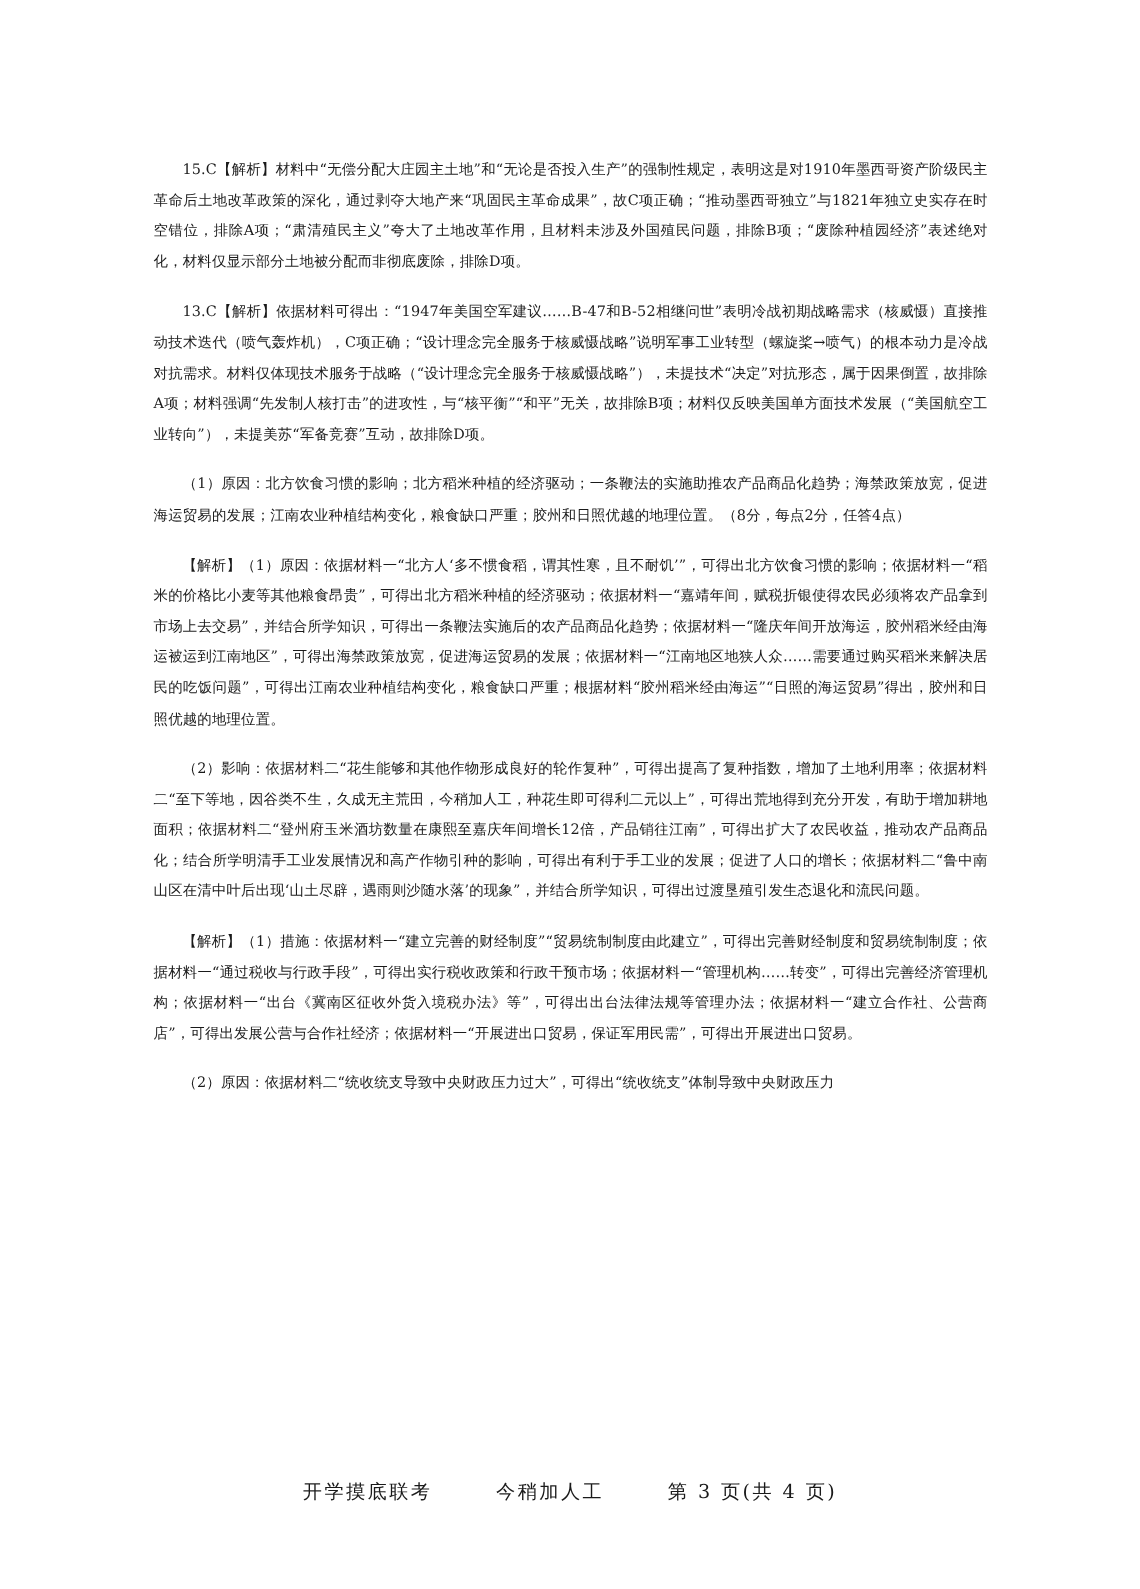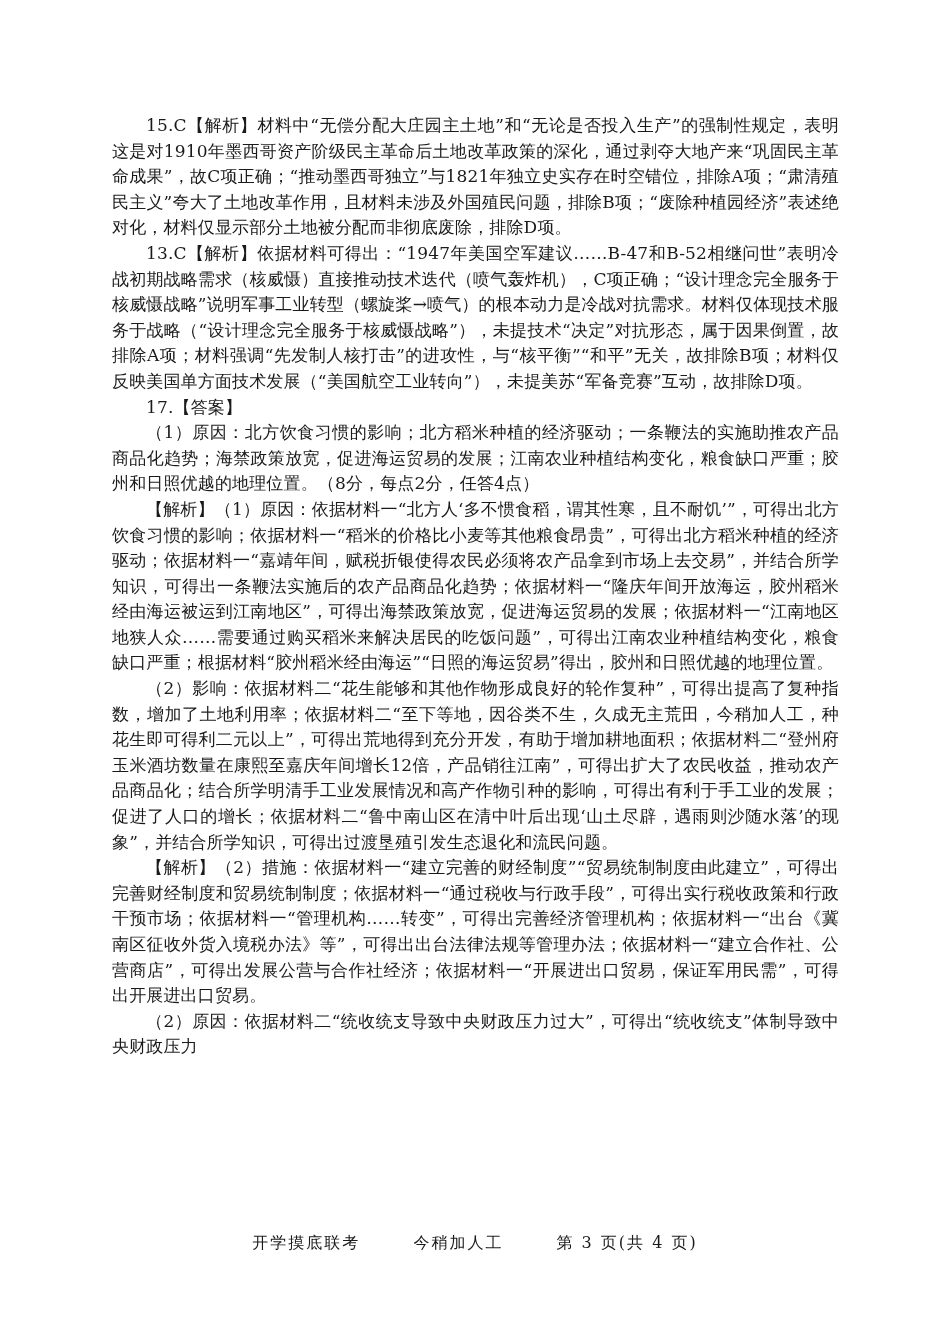--- a/index.html
+++ b/index.html
@@ -15,25 +15,25 @@
       font-family: "DejaVu Serif", "Liberation Serif", serif;
       color: #1a1a1a;
     }
     .page {
       position: absolute;
       left: 112px;
       top: 113px;
       width: 727px;
     }
     .para {
-      font-size: 17px;
+      font-size: 12px;
       line-height: 25.6px;
       text-align: justify;
       text-justify: inter-character;
-      margin: 0;
+      margin: 16px;
       letter-spacing: 0.15px;
       text-indent: 2em;
       word-break: break-all;
     }
     .footer {
       position: absolute;
       left: 0;
       width: 950px;
       top: 1233px;
       text-align: center;
@@ -42,25 +42,24 @@
       color: #1a1a1a;
     }
     .footer span { margin: 0 23px; }
   </style>
 </head>
 <body>
 
 <div class="page">
   <p class="para">15.C【解析】材料中“无偿分配大庄园主土地”和“无论是否投入生产”的强制性规定，表明这是对1910年墨西哥资产阶级民主革命后土地改革政策的深化，通过剥夺大地产来“巩固民主革命成果”，故C项正确；“推动墨西哥独立”与1821年独立史实存在时空错位，排除A项；“肃清殖民主义”夸大了土地改革作用，且材料未涉及外国殖民问题，排除B项；“废除种植园经济”表述绝对化，材料仅显示部分土地被分配而非彻底废除，排除D项。</p>
   <p class="para">13.C【解析】依据材料可得出：“1947年美国空军建议……B-47和B-52相继问世”表明冷战初期战略需求（核威慑）直接推动技术迭代（喷气轰炸机），C项正确；“设计理念完全服务于核威慑战略”说明军事工业转型（螺旋桨→喷气）的根本动力是冷战对抗需求。材料仅体现技术服务于战略（“设计理念完全服务于核威慑战略”），未提技术“决定”对抗形态，属于因果倒置，故排除A项；材料强调“先发制人核打击”的进攻性，与“核平衡”“和平”无关，故排除B项；材料仅反映美国单方面技术发展（“美国航空工业转向”），未提美苏“军备竞赛”互动，故排除D项。</p>
-  <p class="para">17.【答案】</p>
   <p class="para">（1）原因：北方饮食习惯的影响；北方稻米种植的经济驱动；一条鞭法的实施助推农产品商品化趋势；海禁政策放宽，促进海运贸易的发展；江南农业种植结构变化，粮食缺口严重；胶州和日照优越的地理位置。（8分，每点2分，任答4点）</p>
   <p class="para">【解析】（1）原因：依据材料一“北方人‘多不惯食稻，谓其性寒，且不耐饥’”，可得出北方饮食习惯的影响；依据材料一“稻米的价格比小麦等其他粮食昂贵”，可得出北方稻米种植的经济驱动；依据材料一“嘉靖年间，赋税折银使得农民必须将农产品拿到市场上去交易”，并结合所学知识，可得出一条鞭法实施后的农产品商品化趋势；依据材料一“隆庆年间开放海运，胶州稻米经由海运被运到江南地区”，可得出海禁政策放宽，促进海运贸易的发展；依据材料一“江南地区地狭人众……需要通过购买稻米来解决居民的吃饭问题”，可得出江南农业种植结构变化，粮食缺口严重；根据材料“胶州稻米经由海运”“日照的海运贸易”得出，胶州和日照优越的地理位置。</p>
   <p class="para">（2）影响：依据材料二“花生能够和其他作物形成良好的轮作复种”，可得出提高了复种指数，增加了土地利用率；依据材料二“至下等地，因谷类不生，久成无主荒田，今稍加人工，种花生即可得利二元以上”，可得出荒地得到充分开发，有助于增加耕地面积；依据材料二“登州府玉米酒坊数量在康熙至嘉庆年间增长12倍，产品销往江南”，可得出扩大了农民收益，推动农产品商品化；结合所学明清手工业发展情况和高产作物引种的影响，可得出有利于手工业的发展；促进了人口的增长；依据材料二“鲁中南山区在清中叶后出现‘山土尽辟，遇雨则沙随水落’的现象”，并结合所学知识，可得出过渡垦殖引发生态退化和流民问题。</p>
-  <p class="para">【解析】（2）措施：依据材料一“建立完善的财经制度”“贸易统制制度由此建立”，可得出完善财经制度和贸易统制制度；依据材料一“通过税收与行政手段”，可得出实行税收政策和行政干预市场；依据材料一“管理机构……转变”，可得出完善经济管理机构；依据材料一“出台《冀南区征收外货入境税办法》等”，可得出出台法律法规等管理办法；依据材料一“建立合作社、公营商店”，可得出发展公营与合作社经济；依据材料一“开展进出口贸易，保证军用民需”，可得出开展进出口贸易。</p>
+  <p class="para">【解析】（1）措施：依据材料一“建立完善的财经制度”“贸易统制制度由此建立”，可得出完善财经制度和贸易统制制度；依据材料一“通过税收与行政手段”，可得出实行税收政策和行政干预市场；依据材料一“管理机构……转变”，可得出完善经济管理机构；依据材料一“出台《冀南区征收外货入境税办法》等”，可得出出台法律法规等管理办法；依据材料一“建立合作社、公营商店”，可得出发展公营与合作社经济；依据材料一“开展进出口贸易，保证军用民需”，可得出开展进出口贸易。</p>
   <p class="para">（2）原因：依据材料二“统收统支导致中央财政压力过大”，可得出“统收统支”体制导致中央财政压力</p>
 </div>
 
 <div class="footer">
   <span>开学摸底联考</span>
   <span>今稍加人工</span>
   <span>第 3 页(共 4 页)</span>
 </div>
 
 </body></html>

